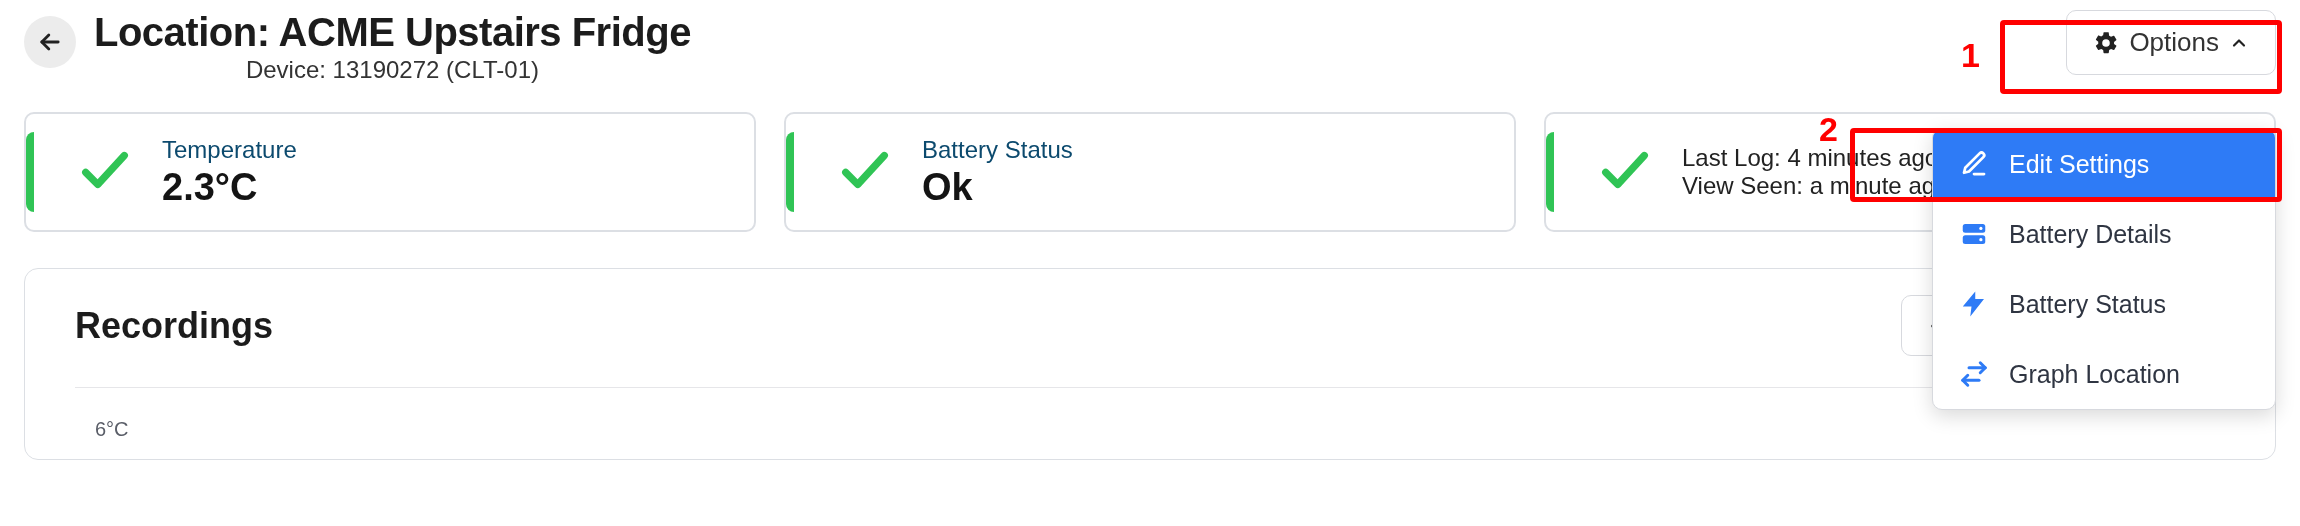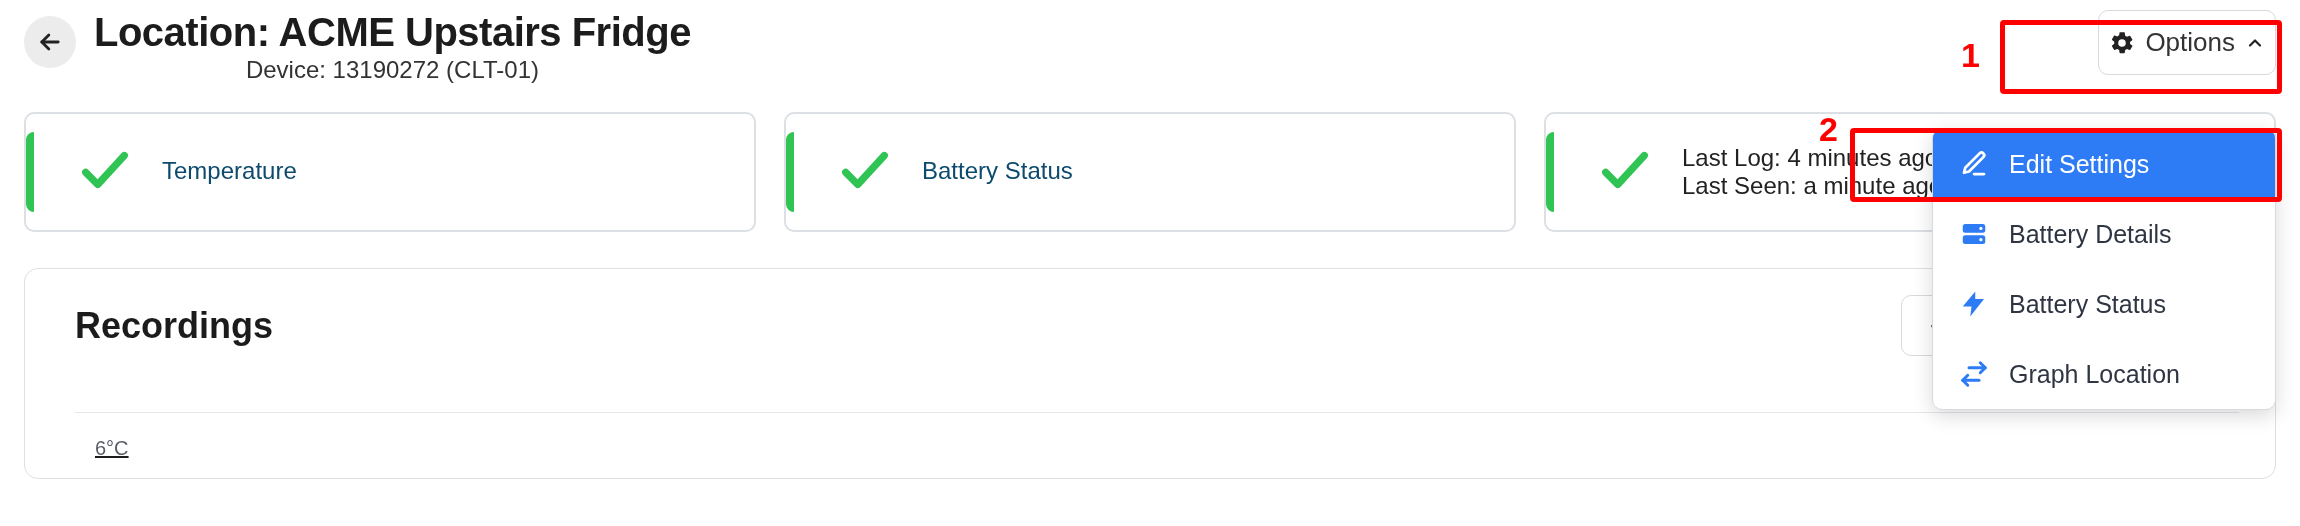--- a/index.html
+++ b/index.html
@@ -53,21 +53,21 @@
     margin-top: 2px;
     text-align: center;
   }
   .options-btn {
     display: flex;
     align-items: center;
     gap: 10px;
     border: 1px solid #d7d9de;
     background: #fff;
     border-radius: 10px;
-    padding: 16px 10px;
+    padding: 16px 26px;
     font-size: 26px;
     color: #333;
     cursor: pointer;
     position: relative;
   }
   .options-btn svg.gear { width: 26px; height: 26px; }
   .options-btn svg.chev { width: 20px; height: 20px; }
 
   
   .cards {
@@ -142,24 +142,23 @@
     border: 1px solid #d7d9de;
     background: #fff;
     border-radius: 10px;
     padding: 14px 28px;
     font-size: 26px;
     color: #333;
     cursor: pointer;
   }
   .rec-btn svg { width: 26px; height: 26px; }
   .rec-chart {
-    margin-top: 56px;
+    margin-top: 31px;
     border-top: 1px solid #e6e6e9;
-    padding-top: 24px;
-    text-decoration: underline;
+    padding-top: 30px;
   }
   .tick {
     font-size: 20px;
     color: #5a5e68;
     margin-left: 20px;
   }
 
   
   .menu {
     position: absolute;
@@ -239,49 +238,51 @@
 
     <div class="card">
       <div class="accent"></div>
       <div class="check">
         <svg viewBox="0 0 24 24" fill="none" stroke="#30c455" stroke-width="3" stroke-linecap="round" stroke-linejoin="round">
             <polyline points="4 13 9 18 20 6"></polyline>
           </svg>
       </div>
       <div class="card-body">
         <div class="card-label">Temperature</div>
+        <div class="card-value">2.3°C</div>
       </div>
     </div>
 
     <div class="card">
       <div class="accent"></div>
       <div class="check">
         <svg viewBox="0 0 24 24" fill="none" stroke="#30c455" stroke-width="3" stroke-linecap="round" stroke-linejoin="round">
             <polyline points="4 13 9 18 20 6"></polyline>
           </svg>
       </div>
       <div class="card-body">
         <div class="card-label">Battery Status</div>
+        <div class="card-value">Ok</div>
       </div>
     </div>
 
     <div class="card">
       <div class="accent"></div>
       <div class="check">
         <svg viewBox="0 0 24 24" fill="none" stroke="#30c455" stroke-width="3" stroke-linecap="round" stroke-linejoin="round">
             <polyline points="4 13 9 18 20 6"></polyline>
           </svg>
       </div>
       <div class="card-body">
         <div class="log-line">
           <span class="k">Last Log:</span>
           <span>4 minutes ago</span>
         </div>
         <div class="log-line">
-          <span class="k">Last Seen:</span>
+          <span class="k">View Seen:</span>
           <span>a minute ago</span>
         </div>
       </div>
     </div>
 
   </div>
 
   <div class="recordings">
     <div class="rec-header">
       <div class="rec-title">Recordings</div>

